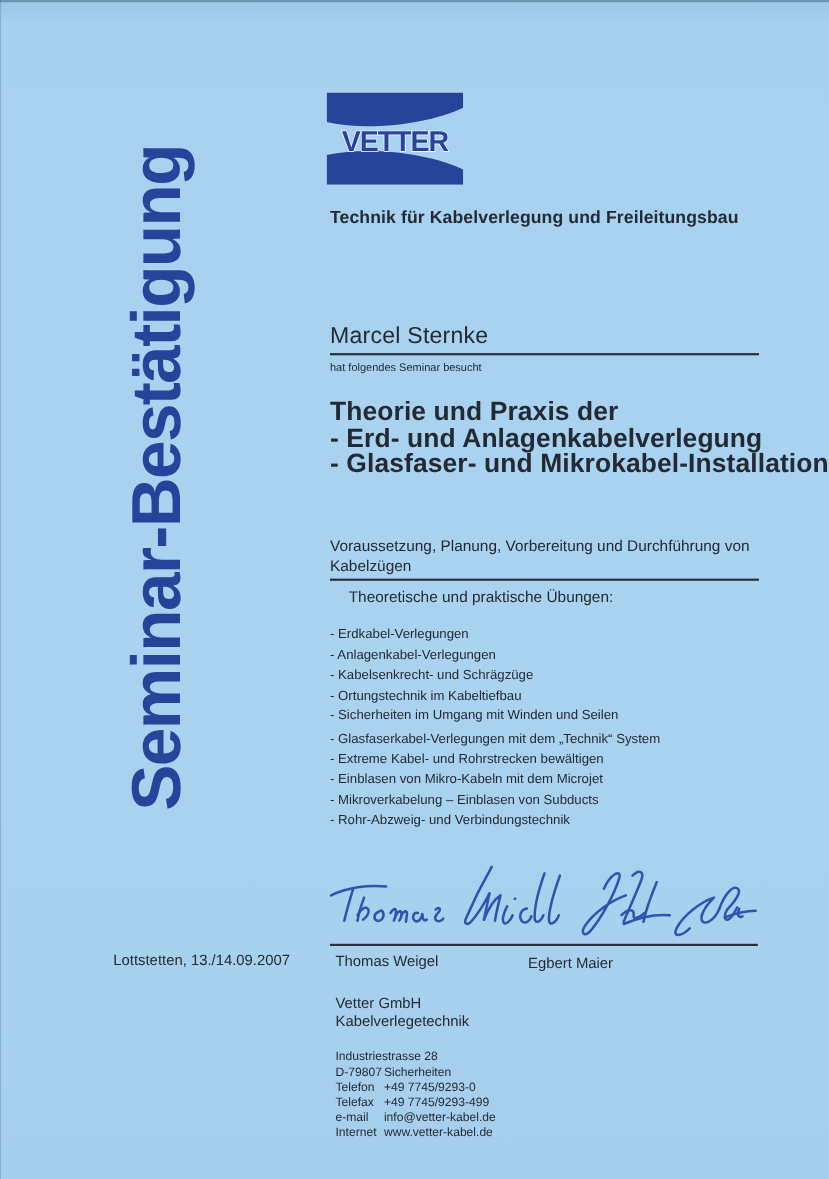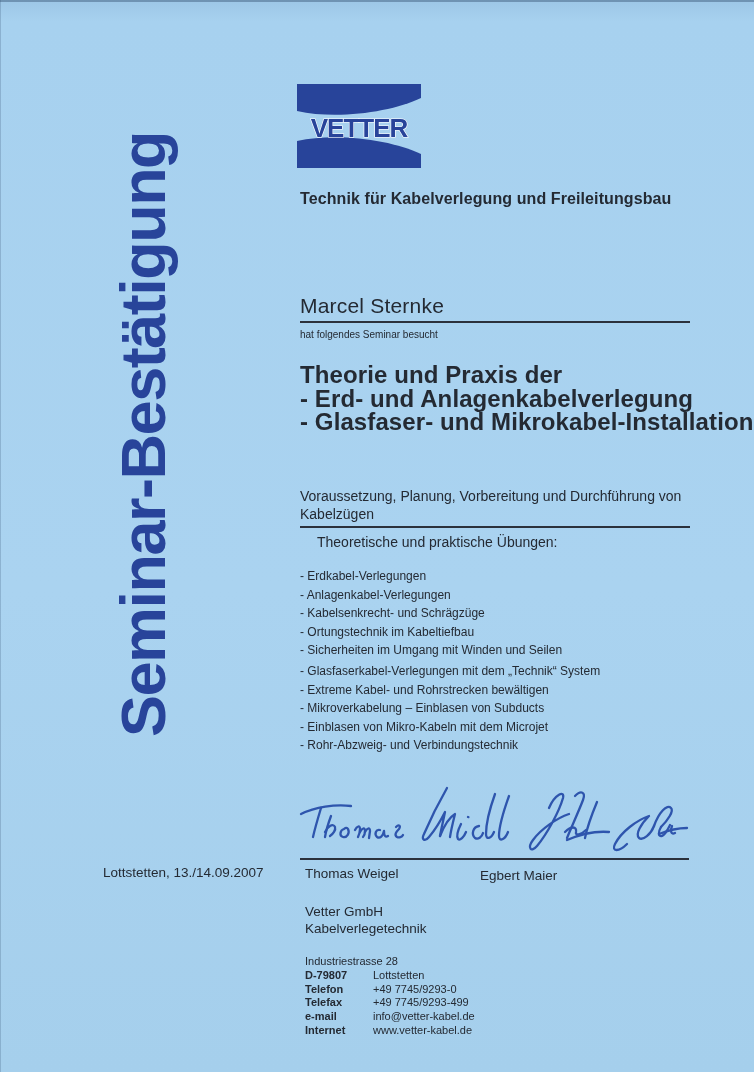--- a/index.html
+++ b/index.html
@@ -41,21 +41,21 @@
 
   .sig-row{position:absolute;left:300px;top:858px;width:389px;border-top:2px solid #2b313c;padding-top:6px;font-size:13.5px;}
   .sig-row .signer1{margin-left:5px;}
   .sig-row .signer2{position:absolute;left:180px;top:8px;}
 
   .place-date{position:absolute;left:103px;top:865px;font-size:13.5px;}
 
   .company{position:absolute;left:305px;top:904px;font-size:13.5px;line-height:16.5px;}
 
   .address{position:absolute;left:305px;top:955px;font-size:11px;line-height:13.8px;}
-  .address .label{display:inline-block;width:68px;font-weight:bold;}
+  .address .label{display:inline-block;width:44px;}
 </style>
 </head>
 <body>
 
 <div class="page">
   <div class="scan-edge-top"></div>
   <div class="scan-edge-left"></div>
 
   <div class="side-banner">Seminar-Bestätigung</div>
 
@@ -91,22 +91,22 @@
     <div>- Erdkabel-Verlegungen</div>
     <div>- Anlagenkabel-Verlegungen</div>
     <div>- Kabelsenkrecht- und Schrägzüge</div>
     <div>- Ortungstechnik im Kabeltiefbau</div>
     <div>- Sicherheiten im Umgang mit Winden und Seilen</div>
   </div>
 
   <div class="exercise-list group2">
     <div>- Glasfaserkabel-Verlegungen mit dem „Technik“ System</div>
     <div>- Extreme Kabel- und Rohrstrecken bewältigen</div>
+    <div>- Einblasen von Mikro-Kabeln mit dem Microjet</div>
     <div>- Mikroverkabelung – Einblasen von Subducts</div>
-    <div>- Einblasen von Mikro-Kabeln mit dem Microjet</div>
     <div>- Rohr-Abzweig- und Verbindungstechnik</div>
   </div>
 
   <div class="signatures">
     <svg width="400" height="78" viewBox="0 0 400 78" fill="none" stroke="#2e55ad" stroke-width="2.3" stroke-linecap="round" stroke-linejoin="round">
       <g>
         <path d="M6 34 C20 27, 40 24, 56 26"></path>
         <path d="M26 28 C23 38, 20 48, 18 57"></path>
         <path d="M36 36 C33 44, 31 51, 30 57"></path>
         <path d="M30 52 C33 46, 38 43, 40 47 C41 50, 38 54, 35 56"></path>
@@ -147,21 +147,21 @@
   <div class="place-date">Lottstetten, 13./14.09.2007</div>
 
   <div class="company">
     <div>Vetter GmbH</div>
     <div>Kabelverlegetechnik</div>
   </div>
 
   <div class="address">
     <div>Industriestrasse 28</div>
     <div>
-      <span class="label">D-79807</span><span>Lottstetten</span>
+      <span class="label">D-79807</span><span>Sicherheiten</span>
     </div>
     <div>
       <span class="label">Telefon</span><span>+49 7745/9293-0</span>
     </div>
     <div>
       <span class="label">Telefax</span><span>+49 7745/9293-499</span>
     </div>
     <div>
       <span class="label">e-mail</span><span>info@vetter-kabel.de</span>
     </div>

